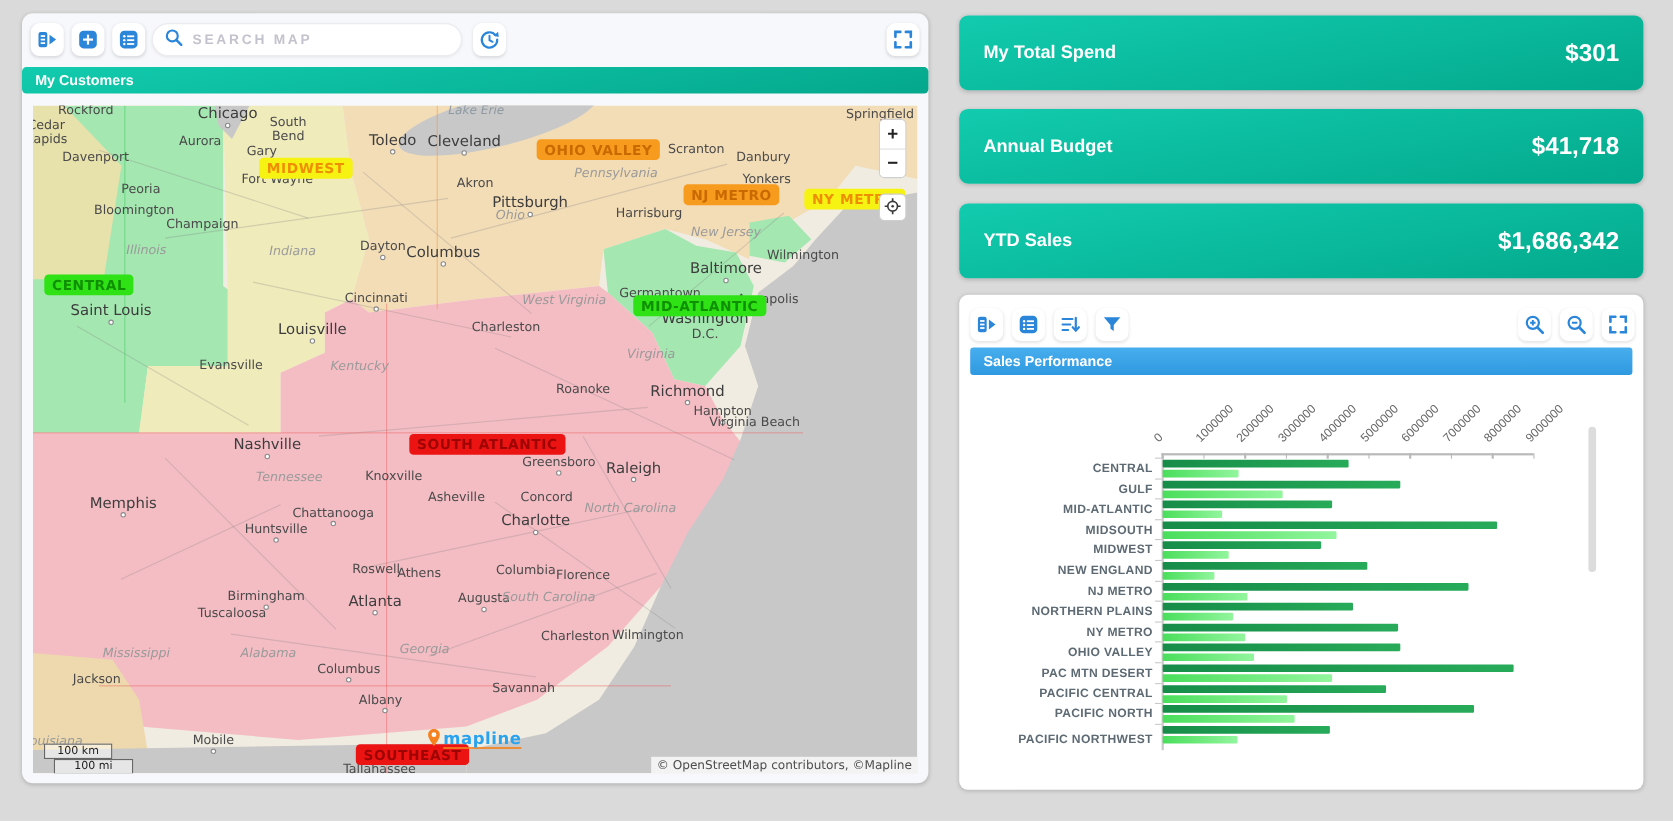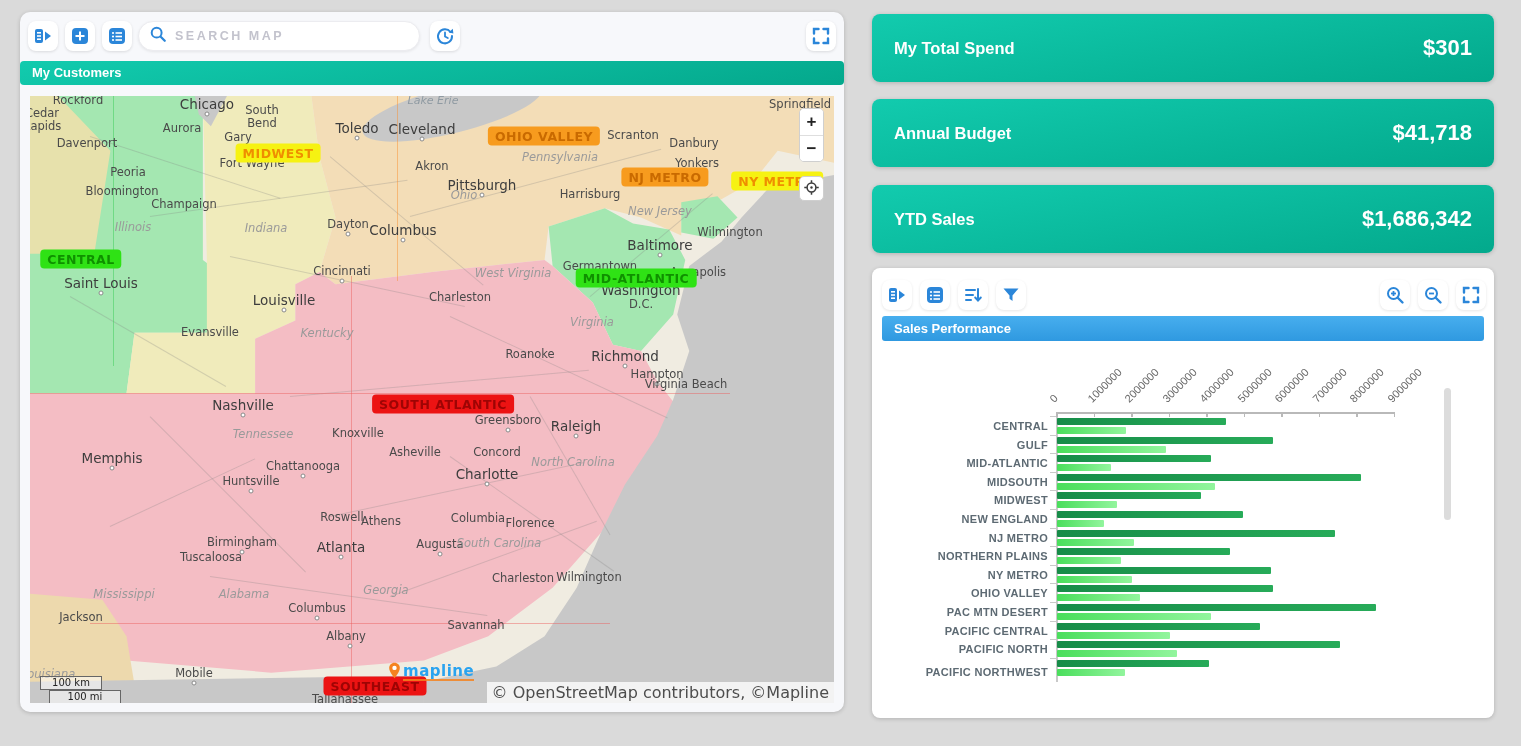--- a/index.html
+++ b/index.html
@@ -73,21 +73,21 @@
               display:flex; align-items:center; justify-content:center; padding:0; }
   .legend-box { position:absolute; left:478px; top:505px; width:311px; height:51px; border-radius:8px;
               background:linear-gradient(115deg,#1e88dd 0%,#4fc0f4 100%);
               color:#fff; font-weight:bold; font-size:12.5px; letter-spacing:1.5px;
               padding:7px 14px; cursor:pointer; font-family:"Liberation Sans",sans-serif; }
   .legend-box .l2 { margin-top:7px; }
   .legend-tri { position:absolute; right:16px; top:19px; color:#fff; font-size:11px; }
   .scale-box { position:absolute; border:1.5px solid #666; background:rgba(255,255,255,.55);
                font-size:10px; color:#222; text-align:center; line-height:11px; }
   .attribution { position:absolute; right:0; bottom:0; background:rgba(255,255,255,.78);
-               font-size:16px; color:#4d4d4d; padding:1px 5px; }
+               font-size:11px; color:#4d4d4d; padding:1px 5px; }
   .watermark { position:absolute; left:358px; top:566px; display:flex; align-items:center; gap:2px; }
   .watermark .wm-text { font-size:15px; font-weight:bold; color:#2aa3ef; letter-spacing:.5px;
                border-bottom:2px solid rgba(245,130,31,.85); line-height:15px; }
 
   
   .kpi-card { position:absolute; left:872px; width:622px; height:68px; border-radius:8px;
               background:linear-gradient(170deg,#12cbae 0%,#03a98c 100%);
               box-shadow:0 1px 4px rgba(0,0,0,.18); color:#fff;
               display:flex; align-items:center; justify-content:space-between; padding:0 22px; }
   .kpi-label { font-size:16.5px; font-weight:bold; }
@@ -301,21 +301,21 @@
           <span class="city" style="left: 493px; top: 482px;">Charleston</span>
           <span class="city" style="left: 287px; top: 512px;">Columbus</span>
           <span class="city-dot" style="left: 287px; top: 522px;"></span>
           <span class="city" style="left: 316px; top: 540px;">Albany</span>
           <span class="city-dot" style="left: 320px; top: 550px;"></span>
           <span class="city" style="left: 446px; top: 529px;">Savannah</span>
           <span class="city" style="left: 559px; top: 481px;">Wilmington</span>
           <span class="city" style="left: 164px; top: 577px;">Mobile</span>
           <span class="city-dot" style="left: 164px; top: 587px;"></span>
           <span class="city" style="left: 315px; top: 603px;">Tallahassee</span>
-          <span class="city" style="left: 51px; top: 521px;">Jackson</span>
+          <span class="city" style="left: 58px; top: 521px;">Jackson</span>
           <span class="state" style="left: 103px; top: 131px;">Illinois</span>
           <span class="state" style="left: 236px; top: 132px;">Indiana</span>
           <span class="state" style="left: 420px; top: 99px; margin-left: 14px;">Ohio</span>
           <span class="state" style="left: 530px; top: 61px;">Pennsylvania</span>
           <span class="state" style="left: 630px; top: 115px;">New Jersey</span>
           <span class="state" style="left: 483px; top: 177px;">West Virginia</span>
           <span class="state" style="left: 562px; top: 226px;">Virginia</span>
           <span class="state" style="left: 297px; top: 237px;">Kentucky</span>
           <span class="state" style="left: 233px; top: 338px;">Tennessee</span>
           <span class="state" style="left: 543px; top: 366px;">North Carolina</span>

